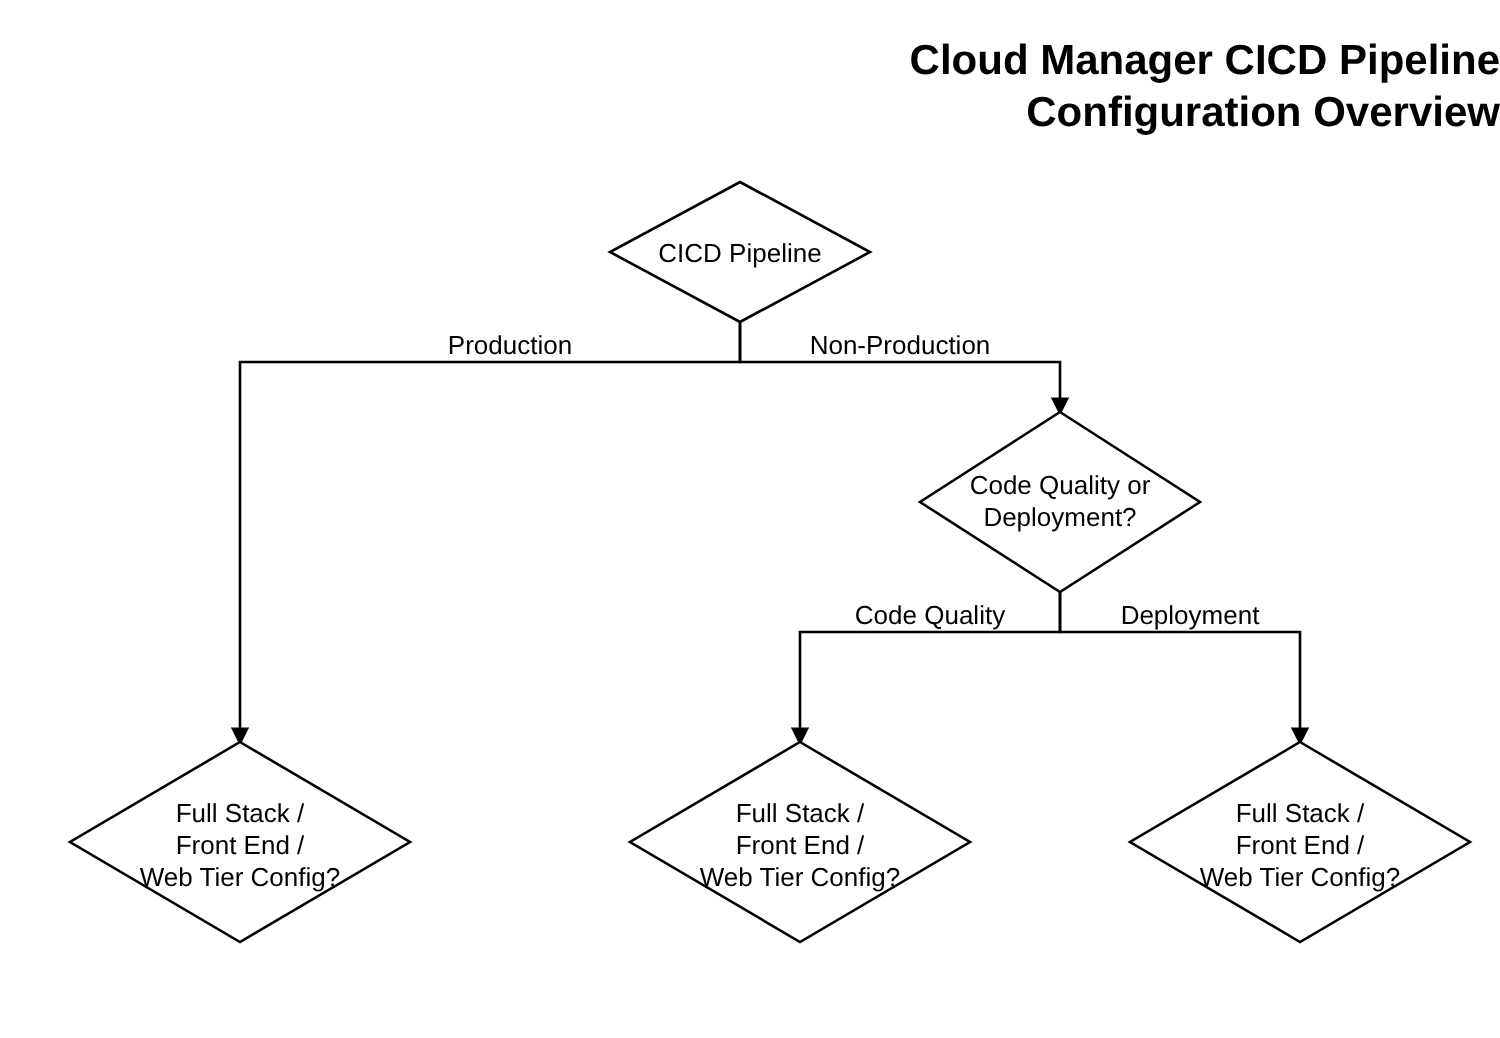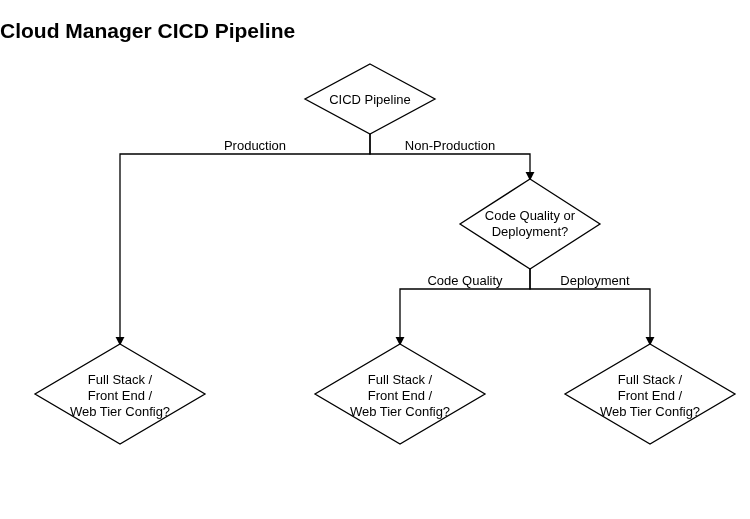--- a/index.html
+++ b/index.html
@@ -5,21 +5,21 @@
   html, body {
     margin: 0;
     padding: 0;
     width: 750px;
     height: 519px;
     background: #fff;
     font-family: Arial, Helvetica, sans-serif;
     color: #000;
   }
   .title {
-    text-align: left;
+    text-align: right;
     font-weight: 700;
     font-size: 21px;
     line-height: 1.25;
     padding-top: 18px;
   }
   svg { display: block; }
   .edge-label {
     font-size: 13px;
     fill: #000;
   }
@@ -38,20 +38,21 @@
     stroke-width: 1.3;
     fill: none;
   }
   .arrowhead { fill: #000; }
 </style>
 </head>
 <body>
 
 <div class="title">
   <span>Cloud Manager CICD Pipeline</span><br>
+  <span>Configuration Overview</span>
 </div>
 
 <svg width="750" height="450">
   <defs>
     <marker id="arrow" viewBox="0 0 10 10" refX="8" refY="5" markerWidth="7" markerHeight="7" orient="auto-start-reverse">
       <path d="M 0 0 L 10 5 L 0 10 z" class="arrowhead"></path>
     </marker>
   </defs>
 
   <g>

